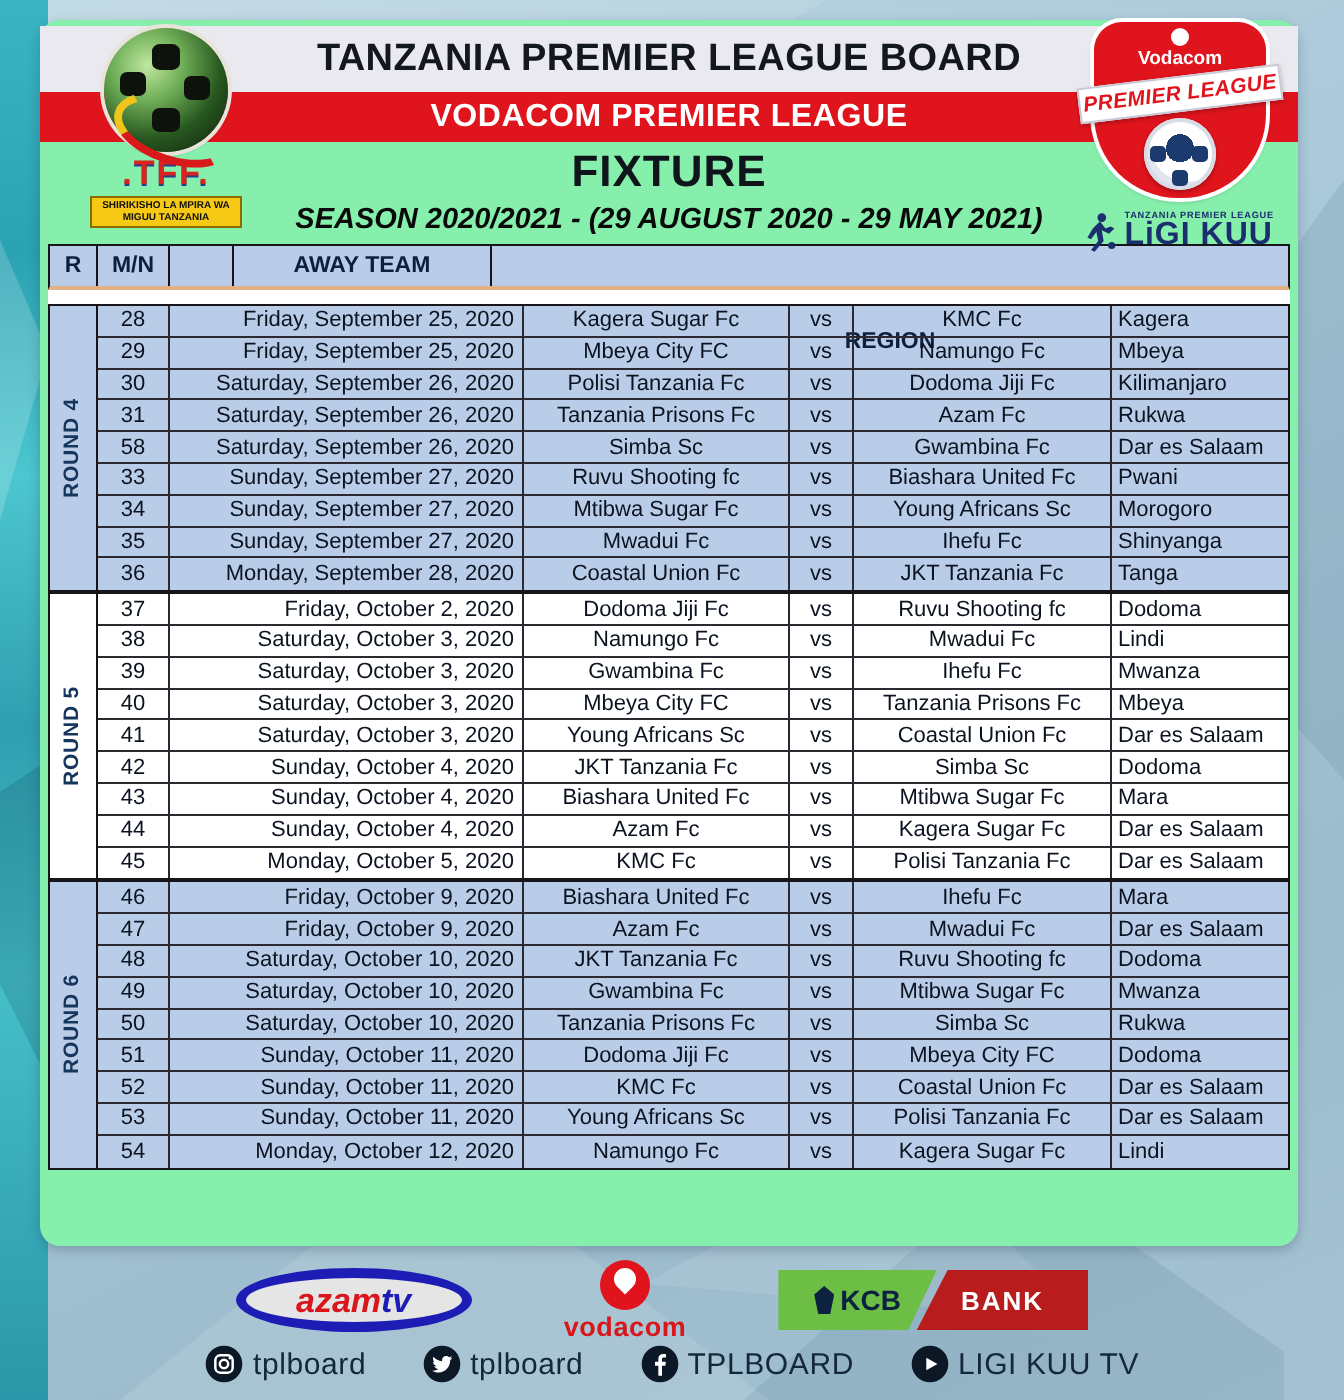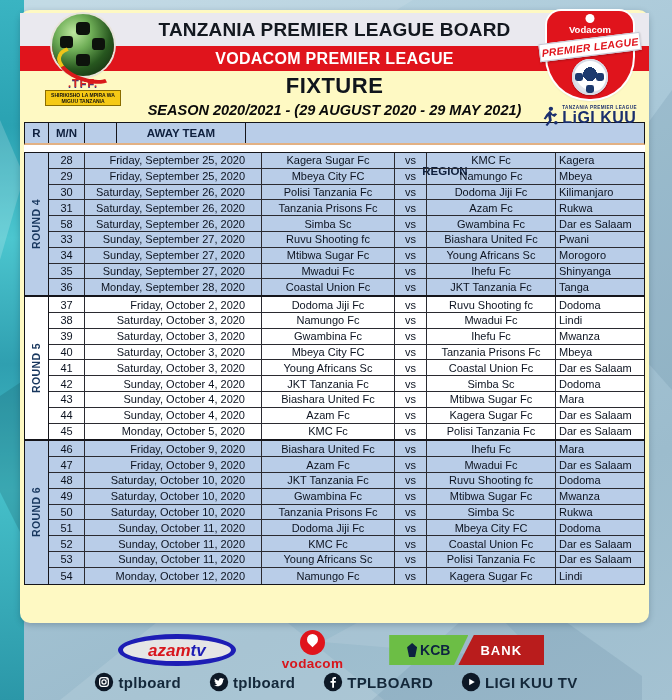--- a/index.html
+++ b/index.html
@@ -20,21 +20,21 @@
     clip-path:polygon(100% 0,100% 100%,0 55%); }
   .f3 { left:60px; bottom:0; width:360px; height:130px; background:rgba(255,255,255,.12);
     clip-path:polygon(0 100%,45% 0,90% 100%); }
   .f4 { right:30px; bottom:0; width:300px; height:120px; background:rgba(60,100,135,.12);
     clip-path:polygon(10% 100%,55% 0,100% 80%,100% 100%); }
   .f5 { right:130px; bottom:40px; width:220px; height:90px; background:rgba(255,255,255,.10);
     clip-path:polygon(0 80%,60% 0,100% 100%); }
 
   
   .card { position:absolute; left:20px; top:10px; width:629px; height:613px;
-    background:#fef9c3; border-radius:10px; box-shadow:0 2px 6px rgba(20,40,60,.25); }
+    background:#86efac; border-radius:10px; box-shadow:0 2px 6px rgba(20,40,60,.25); }
 
   .band-title { position:absolute; left:0; top:3px; width:100%; height:33px;
     background:#eae9ef; display:flex; align-items:center; justify-content:center;
     font-size:19px; font-weight:bold; color:#13181f; letter-spacing:.2px; }
   .band-red { position:absolute; left:0; top:36px; width:100%; height:25px;
     background:#e0141c; display:flex; align-items:center; justify-content:center;
     font-size:16px; font-weight:bold; color:#ffffff; letter-spacing:.3px; }
   .fixture-label { position:absolute; left:0; top:63px; width:100%; text-align:center;
     font-size:22px; font-weight:bold; color:#10151c; letter-spacing:.5px; }
   .season-line { position:absolute; left:0; top:92px; width:100%; text-align:center;
@@ -43,21 +43,21 @@
   
   .tff { position:absolute; left:24px; top:2px; width:78px; height:112px; z-index:5; text-align:center; }
   .tff-ball { position:relative; width:62px; height:62px; margin:2px auto 0;
     border-radius:50%;
     background:radial-gradient(circle at 35% 30%,#bfe8a0 0%,#6fae57 30%,#27571f 62%,#0c1c0a 100%);
     box-shadow:0 0 0 2px #e8e4da, 0 1px 2px rgba(0,0,0,.4); }
   .tff-ball i { position:absolute; background:#0d120c; border-radius:28%; }
   .tff-swoosh { position:absolute; left:4px; top:34px; width:62px; height:34px;
     border:4px solid transparent; border-bottom-color:#d91a1a; border-left-color:#f0c419;
     border-radius:50%; transform:rotate(18deg); }
-  .tff-acronym { margin-top:1px; font-size:11px; font-weight:bold; color:#d9231f; letter-spacing:1px;
+  .tff-acronym { margin-top:1px; font-size:17px; font-weight:bold; color:#d9231f; letter-spacing:1px;
     text-shadow:0 1px 0 #2a3a8c; }
   .tff-banner { margin:1px auto 0; width:76px; background:#f5c915; border:1px solid #8a6d00;
     color:#111; font-size:5px; font-weight:bold; line-height:6px; padding:1px 0; }
 
   
   .vpl { position:absolute; right:10px; top:1px; width:98px; height:92px; z-index:5; }
   .vpl-shield { position:absolute; left:6px; top:0; width:86px; height:88px; background:#e0141c;
     border-radius:14px 14px 42px 42px; box-shadow:0 0 0 2px #fff, 0 1px 3px rgba(0,0,0,.3); }
   .vpl-dot { position:absolute; left:50%; top:3px; transform:translateX(-50%);
     width:9px; height:9px; background:#fff; border-radius:50%; }
@@ -99,21 +99,21 @@
   .round-label-cell { width:24px; position:relative; border-right:1px solid #15151a; }
   .round-label { position:absolute; inset:0; display:flex; align-items:center; justify-content:center; }
   .round-label span { transform:rotate(-90deg); white-space:nowrap; font-weight:bold; font-size:10.5px;
     color:#17365d; letter-spacing:.4px; }
   .round-rows { flex:1; }
   .match-row { display:flex; height:15.8px; border-bottom:1px solid #2a2a30; font-size:11px; color:#0c1320; }
   .round-rows .match-row:last-child { border-bottom:none; }
   .match-row .cell { display:flex; align-items:center; border-right:1px solid #2a2a30; overflow:hidden; white-space:nowrap; }
   .match-row .cell:last-child { border-right:none; }
   .c-center { justify-content:center; }
-  .c-right { justify-content:flex-end; padding-right:16px; }
+  .c-right { justify-content:flex-end; padding-right:4px; }
   .c-left { justify-content:flex-start; padding-left:3px; }
 
   
   .sponsors { position:absolute; left:0; top:630px; width:100%; height:40px;
     display:flex; align-items:center; justify-content:center; gap:46px; }
   .azam { width:118px; height:32px; border:5px solid #1d1db5; border-radius:50%;
     background:#e5e5e5; display:flex; align-items:center; justify-content:center;
     font-style:italic; font-weight:bold; font-size:17px; line-height:1; }
   .azam .a1 { color:#d8161c; } .azam .a2 { color:#1d1db5; }
   .vodafooter { display:flex; flex-direction:column; align-items:center; }
@@ -125,21 +125,21 @@
   .kcb-green { width:48%; background:#6cbe45; color:#0d2240; display:flex; align-items:center;
     justify-content:center; gap:3px; font-size:14px; clip-path:polygon(0 0,100% 0,82% 100%,0 100%); }
   .kcb-lion { width:10px; height:14px; background:#0d2240; clip-path:polygon(50% 0,100% 30%,80% 100%,20% 100%,0 30%); }
   .kcb-navy { width:52%; background:#b91c1c; color:#ffffff; display:flex; align-items:center;
     justify-content:center; font-size:13px; letter-spacing:1px; margin-left:-10px;
     clip-path:polygon(18% 0,100% 0,100% 100%,0 100%); }
 
   
   .social { position:absolute; left:0; top:672px; width:100%; display:flex; align-items:center;
     justify-content:center; gap:28px; }
-  .social-item { display:flex; align-items:center; gap:4px; font-size:15px; font-weight:bold;
+  .social-item { display:flex; align-items:center; gap:4px; font-size:15px; font-weight:normal;
     color:#14283a; letter-spacing:.3px; }
   .social-item svg { display:block; }
 </style>
 </head>
 <body>
 
 <div class="facet f-teal"></div>
 <div class="facet f-teal2"></div>
 <div class="facet f-teal3"></div>
 <div class="facet f1"></div>

